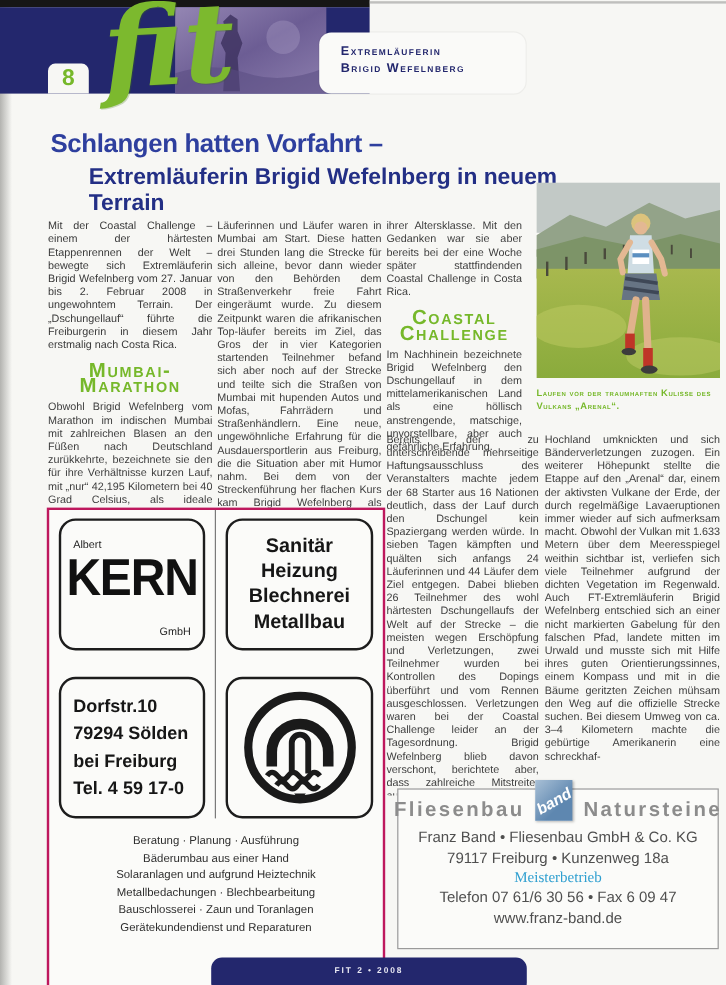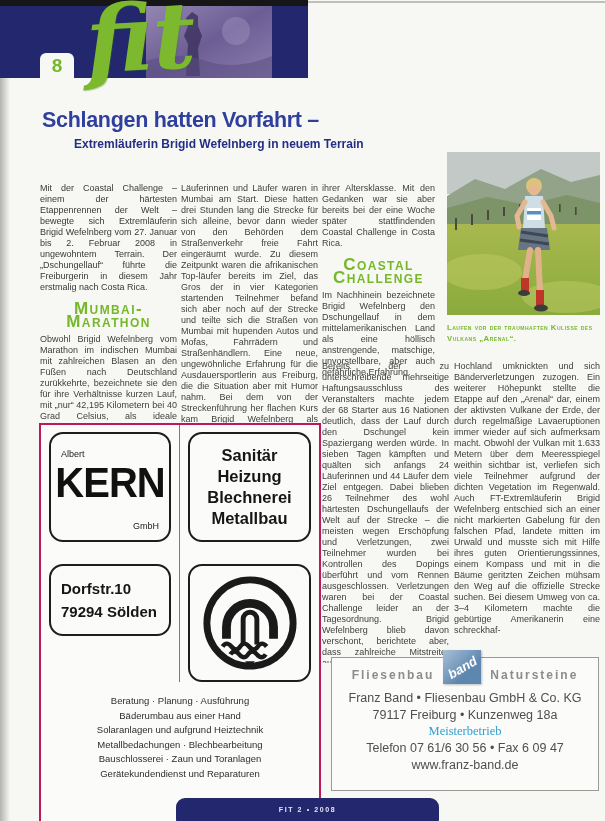--- a/index.html
+++ b/index.html
@@ -17,21 +17,21 @@
   .kicker-tab div { font-variant:small-caps; font-weight:bold; font-size:10.5px; letter-spacing:1.2px;
     color:#23276d; line-height:14px; }
   .pagenum-tab { position:absolute; left:40px; top:53px; width:34px; height:25px; background:#f7f7f4;
     border-radius:6px 6px 0 0; z-index:2; text-align:center; }
   .pagenum-tab span { font-size:19px; font-weight:bold; color:#76b82a; line-height:25px; }
   .masthead { position:absolute; left:86px; top:-16px; z-index:3; font-family:"DejaVu Serif", serif;
     font-style:italic; font-weight:bold; font-size:92px; color:#7cb92e; transform:rotate(-3deg);
     text-shadow:1px 1px 0 rgba(60,110,10,.25); }
   .headline-block { position:absolute; left:42px; top:108px; width:430px; }
   .headline { font-size:21.5px; font-weight:bold; color:#2e3f9e; letter-spacing:-0.3px; }
-  .subheadline { margin-top:4px; font-size:12px; font-weight:bold; color:#232f85;padding-left:32px; }
+  .subheadline { margin-top:4px; font-size:19px; font-weight:bold; color:#232f85;padding-left:32px; }
   .col { position:absolute; top:183px; font-size:9px; line-height:11px; text-align:justify;
     color:#3e3e3e; overflow:hidden; }
   .col-1 { left:40px;  width:137px; height:252px; }
   .col-2 { left:181px; width:137px; height:252px; }
   .col-3a { left:322px; width:113px; height:193px; }
   .col-3b { left:322px; top:361px; width:127px; height:302px; }
   .col-4 { left:454px; top:361px; width:146px; height:306px; }
   .intro-par { color:#393939; }
   .green-head { margin:9px 0 6px; font-variant:small-caps; font-weight:bold; font-size:17px;
     letter-spacing:1.4px; color:#76b82a; text-align:center; line-height:13px; }
@@ -52,21 +52,21 @@
   .kern-addr-box { margin-top:22px; padding:11px 10px; }
   .kern-addr-box div { font-size:15px; font-weight:bold; color:#161616; line-height:23px; }
   .trades-box { height:110px; display:flex; flex-direction:column; justify-content:center; }
   .trades-box div { text-align:center; font-size:16.5px; font-weight:bold; color:#161616; line-height:21px; }
   .emblem-box { margin-top:22px; height:118px; display:flex; align-items:center; justify-content:center; }
   .kern-services { padding-top:12px; text-align:center; }
   .kern-services div { font-size:9.5px; color:#2e2e2e; line-height:14.5px; }
   .fb-ad { position:absolute; left:331px; top:657px; width:268px; height:134px;
     border:1px solid #9a9a9a; background:#fbfbf9; text-align:center; }
   .fb-logo-row { display:flex; align-items:center; justify-content:center; gap:9px; margin-top:2px; height:30px; }
-  .fb-gray { font-size:12px; font-weight:bold; letter-spacing:2px; color:#8c8c8c; }
+  .fb-gray { font-size:17px; font-weight:bold; letter-spacing:2px; color:#8c8c8c; }
   .fb-square { width:38px; height:34px; margin-top:-16px; background:linear-gradient(135deg,#a9c0d6,#5e87b0 65%);
     display:flex; align-items:center; justify-content:center; box-shadow:1px 1px 2px rgba(0,0,0,.25); }
   .fb-square span { color:#fff; font-style:italic; font-weight:bold; font-size:13px; transform:rotate(-30deg); }
   .fb-line { font-size:12.5px; color:#4f4f4f; line-height:16.5px; }
   .fb-badge { font-size:12.5px; color:#2f9fd0; line-height:17px;font-family:Liberation Serif, serif; }
   .footer-bar { position:absolute; left:176px; top:798px; width:263px; height:30px; background:#23276d;
     border-radius:9px; text-align:center; }
   .footer-bar span { display:inline-block; margin-top:6px; color:#e8e8f2; font-size:7px;
     font-weight:bold; letter-spacing:1.6px; }
 </style>
@@ -87,20 +87,24 @@
         <linearGradient id="hpg" x1="0" y1="0" x2="1" y2="1">
           <stop offset="0" stop-color="#9486b3"></stop>
             <stop offset="0.5" stop-color="#6c5d94"></stop>
             <stop offset="1" stop-color="#8d7fae"></stop>
         </linearGradient>
       </defs>
       <path d="M40,70 L42,38 L38,30 L42,20 L40,12 L46,6 L52,10 L52,20 L56,30 L52,42 L54,70 Z" fill="#3f3461" opacity="0.85"></path>
       <path d="M0,55 Q30,45 60,55 T126,50 L126,72 L0,72 Z" fill="#5a4d82" opacity="0.55"></path>
       <circle cx="90" cy="25" r="14" fill="#a79bc2" opacity="0.4"></circle>
     </svg>
+  </div>
+  <div class="kicker-tab">
+    <div>Extremläuferin</div>
+    <div>Brigid Wefelnberg</div>
   </div>
   <div class="pagenum-tab">
     <span>8</span>
   </div>
   <div class="masthead">fit</div>
 
   <div class="headline-block">
     <div class="headline">Schlangen hatten Vorfahrt –</div>
     <div class="subheadline">Extremläuferin Brigid Wefelnberg in neuem Terrain</div>
   </div>
@@ -173,20 +177,22 @@
     <div class="kern-top">
       <div class="kern-left">
         <div class="adbox kern-logo-box">
           <span class="kern-albert">Albert</span>
           <div class="kern-name">KERN</div>
           <span class="kern-gmbh">GmbH</span>
         </div>
         <div class="adbox kern-addr-box">
           <div>Dorfstr.10</div>
           <div>79294 Sölden</div>
+          <div>bei Freiburg</div>
+          <div>Tel. 4 59 17-0</div>
         </div>
       </div>
       <div class="kern-right">
         <div class="adbox trades-box">
           <div>Sanitär</div>
           <div>Heizung</div>
           <div>Blechnerei</div>
           <div>Metallbau</div>
         </div>
         <div class="adbox emblem-box">

